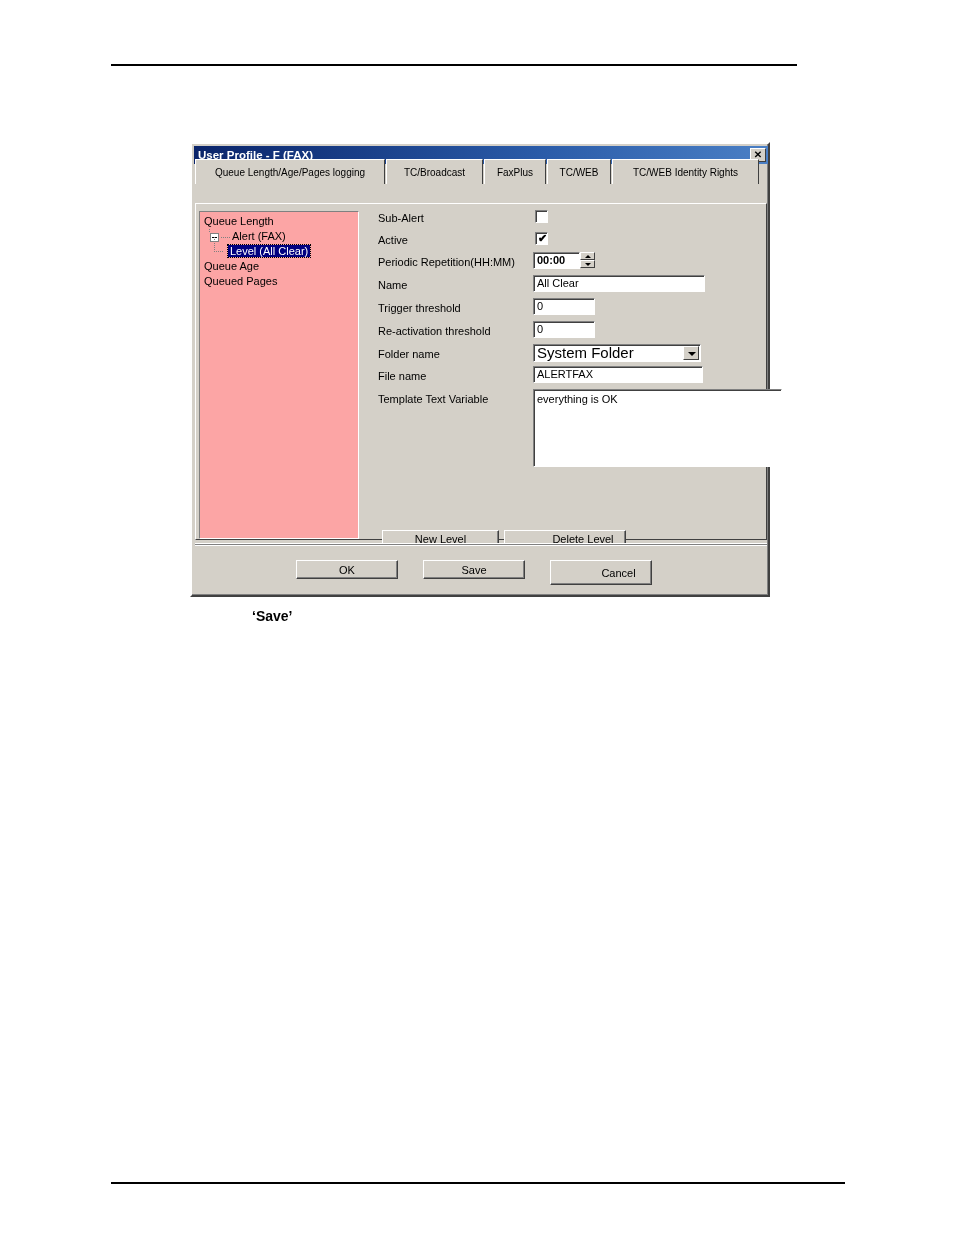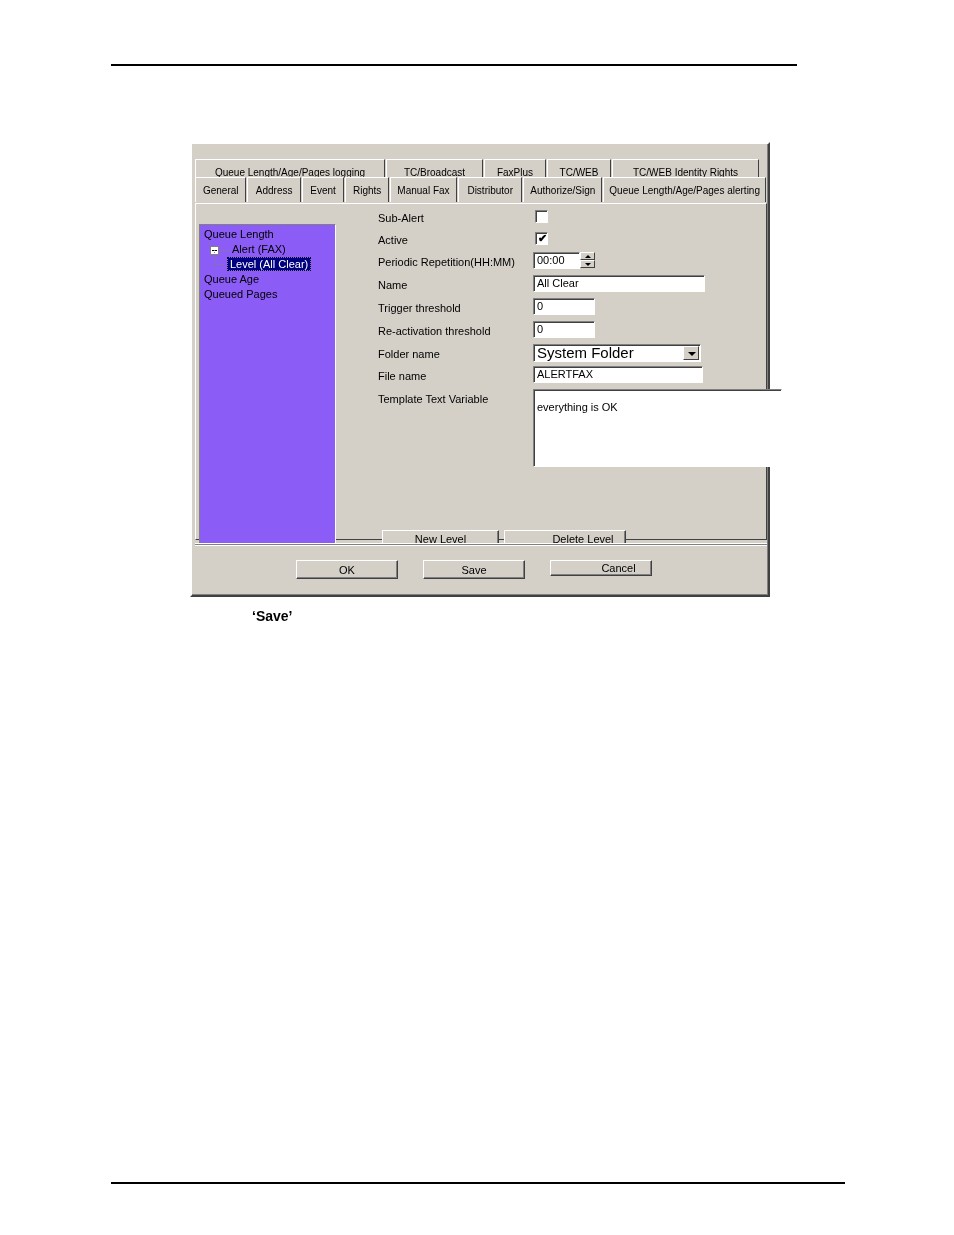--- a/index.html
+++ b/index.html
@@ -174,24 +174,24 @@
     border-left: 1px solid #ffffff;
     border-right: 1px solid #404040;
     border-bottom: 1px solid #404040;
     box-sizing: border-box;
   }
 
   
   .treeview {
     position: absolute;
     left: 3px;
-    top: 20px;
-    width: 137px;
+    top: 7px;
+    width: 160px;
     height: 328px;
-    background: #8b5cf6;
+    background: #fca5a5;
     border-top: 1px solid #808080;
     border-left: 1px solid #808080;
     border-right: 1px solid #ffffff;
     border-bottom: 1px solid #ffffff;
     box-sizing: border-box;
     overflow: hidden;
   }
   .tree-node {
     position: relative;
     height: 15px;
@@ -397,21 +397,21 @@
     position: absolute;
     background: #ffffff;
     border-top: 1px solid #808080;
     border-left: 1px solid #808080;
     border-right: 1px solid #ffffff;
     border-bottom: 1px solid #ffffff;
     box-shadow: inset 1px 1px 0 #404040;
     box-sizing: border-box;
     font-size: 11px;
     line-height: 14px;
-    padding: 10px 3px;
+    padding: 2px 3px;
     color: #000;
     overflow: hidden;
   }
 
   
   .btn {
     position: absolute;
     background: #d4d0c8;
     border-top: 1px solid #ffffff;
     border-left: 1px solid #ffffff;
@@ -463,39 +463,34 @@
   <div class="header-rule"></div>
 </div>
 
 <div class="footer-rule"></div>
 
 <div class="figure-caption">‘Save’</div>
 
 <div class="dialog">
   <div class="dialog-inner-edge"></div>
 
+  <div class="titlebar">
+    <span class="titlebar-text">User Profile - F (FAX)</span>
+    <span class="titlebar-spacer"></span>
+    <div class="close-btn">✕</div>
+  </div>
 
   <div class="tabstrip">
     <div class="tabrow row1">
       <div class="tab" style="width:190px;">Queue Length/Age/Pages logging</div>
       <div class="tab" style="width:97px;">TC/Broadcast</div>
       <div class="tab" style="width:62px;">FaxPlus</div>
       <div class="tab" style="width:64px;">TC/WEB</div>
       <div class="tab" style="width:147px;">TC/WEB Identity Rights</div>
     </div>
-    <div class="tabrow row2">
-      <div class="tab" style="width:52px;">General</div>
-      <div class="tab" style="width:54px;">Address</div>
-      <div class="tab" style="width:43px;">Event</div>
-      <div class="tab" style="width:44px;">Rights</div>
-      <div class="tab" style="width:68px;">Manual Fax</div>
-      <div class="tab" style="width:65px;">Distributor</div>
-      <div class="tab" style="width:80px;">Authorize/Sign</div>
-      <div class="tab selected" style="width:164px;">Queue Length/Age/Pages alerting</div>
-    </div>
   </div>
 
   <div class="tabpage">
 
     <div class="treeview">
       <div class="tree-node lvl1" style="margin-top:2px;">
         <span>Queue Length</span>
       </div>
       <div class="tree-node lvl2">
         <span class="tree-stub-top"></span>
@@ -521,21 +516,21 @@
         <span class="tick"></span>
       </div>
 
       <div class="flabel" style="top:27px;">Active</div>
       <div class="chk" style="left:157px; top:25px;">
         <span class="tick">✔</span>
       </div>
 
       <div class="flabel" style="top:49px;">Periodic Repetition(HH:MM)</div>
       <div class="spin-wrap" style="left:155px; top:45px; width:62px;">
-        <div class="txtfield" style="left:0; top:0; width:47px;">00:00</div>
+        <div class="txtfield" style="left:0; top:0; width:47px;font-weight:bold;">00:00</div>
         <div class="spin-btns">
           <div class="spin-btn up">
               <span class="arrow"></span>
             </div>
           <div class="spin-btn down">
               <span class="arrow"></span>
             </div>
         </div>
       </div>
 
@@ -577,19 +572,19 @@
   <div class="bottombar">
     <div class="sep-line"></div>
     <div class="btn" style="left:101px; top:16px; width:102px; height:19px;">
       <span class="inner"></span>
       <span>OK</span>
     </div>
     <div class="btn" style="left:228px; top:16px; width:102px; height:19px;">
       <span class="inner"></span>
       <span>Save</span>
     </div>
-    <div class="btn" style="left:355px; top:16px; width:102px; height:16px;padding-left:35px;">
+    <div class="btn" style="left:355px; top:16px; width:102px; height:25px;padding-left:35px;">
       <span class="inner"></span>
       <span>Cancel</span>
     </div>
   </div>
 
 </div>
 
 </body></html>

